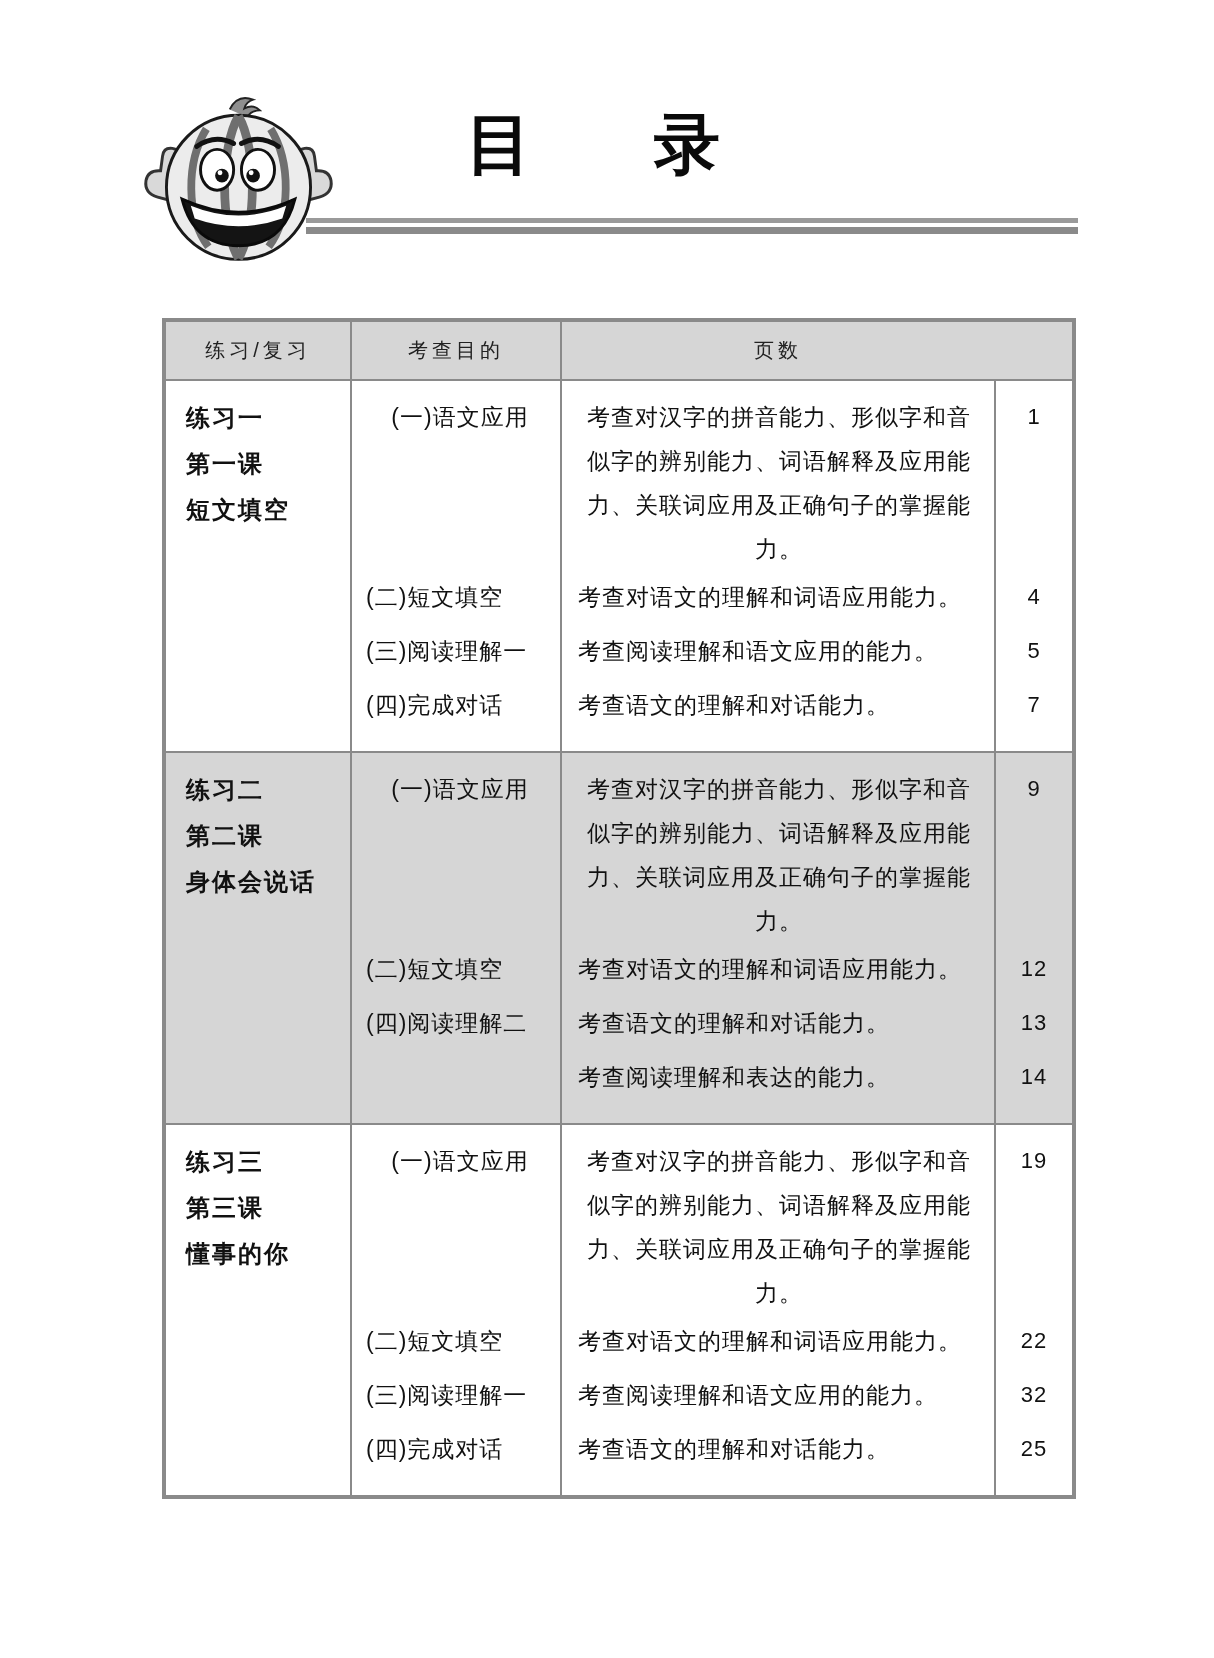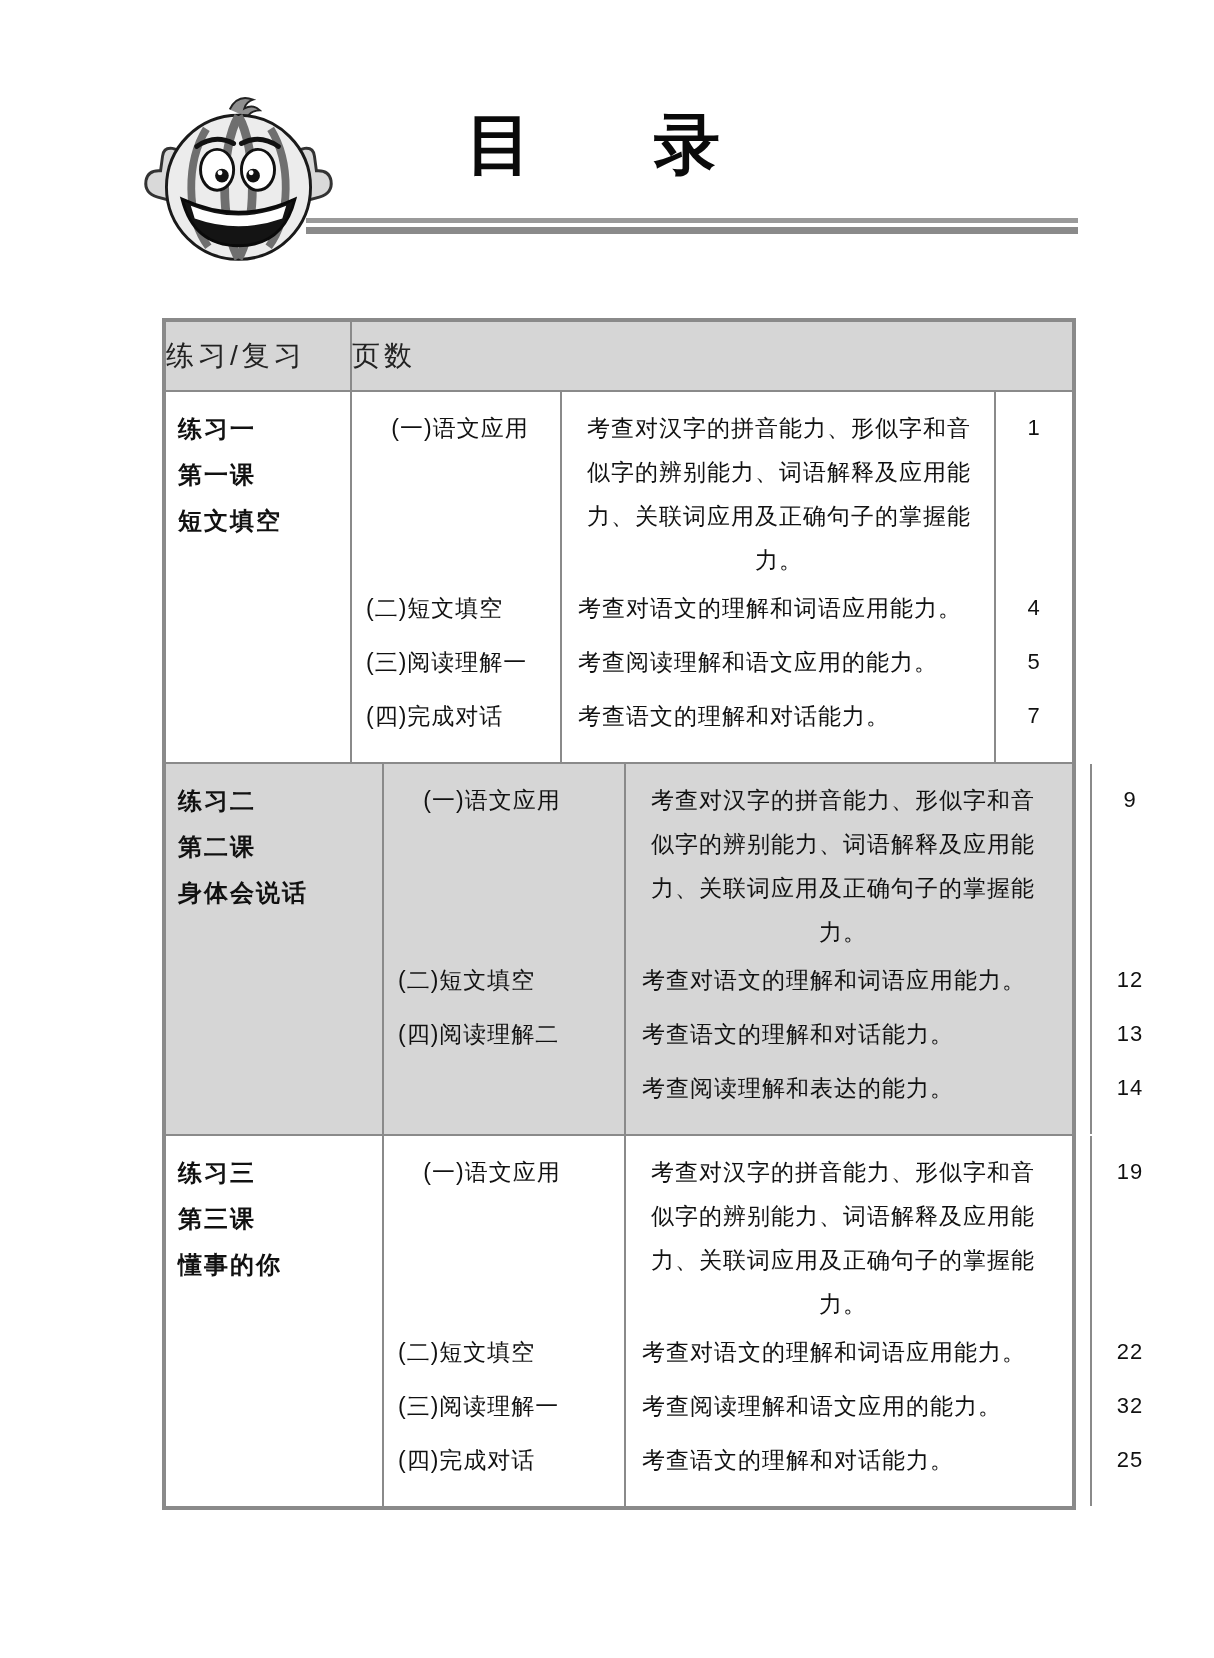--- a/index.html
+++ b/index.html
@@ -55,32 +55,32 @@
   }
   .trow {
     display: grid;
     grid-template-columns: 184px 210px 434px 78px;
   }
   .cell + .cell { border-left: 2px solid #8a8a8a; }
 
   .thead { background: #d6d6d6; border-bottom: 2px solid #8a8a8a; }
   .thead .cell {
     padding: 15px 0;
-    text-align: left;
-    font-size: 28px;
+    text-align: center;
+    font-size: 20px;
     letter-spacing: 4px;
     color: #222;
   }
 
-  .row-group + .row-group { border-top: 2px solid #8a8a8a; gap: 32px; }
+  .row-group + .row-group { border-top: 2px solid #8a8a8a; }
   .row-group.shaded { background: #d6d6d6; }
 
   .rg-cell { padding-top: 14px; padding-bottom: 14px; }
 
-  .ex-cell { padding-left: 12px; padding-right: 6px; }
+  .ex-cell { padding-left: 20px; padding-right: 6px; }
   .ex-line {
     font-size: 24px;
     font-weight: 700;
     line-height: 46px;
     letter-spacing: 2px;
   }
 
   .content-col { padding-left: 14px; padding-right: 6px; }
   .purpose-col { padding-left: 16px; padding-right: 14px; }
   .page-col    { text-align: center; }
@@ -140,20 +140,21 @@
   <div class="rule">
     <div class="line1"></div>
     <div class="gapline"></div>
     <div class="line2"></div>
   </div>
 
   <div class="toc-table">
 
     <div class="trow thead">
       <div class="cell">练习/复习</div>
+      <div class="cell">考查目的</div>
       <div class="cell">页数</div>
     </div>
 
     <section class="trow row-group">
       <div class="cell rg-cell ex-cell">
         <div class="ex-line">练习一</div>
         <div class="ex-line">第一课</div>
         <div class="ex-line">短文填空</div>
       </div>
       <div class="cell rg-cell content-col">

